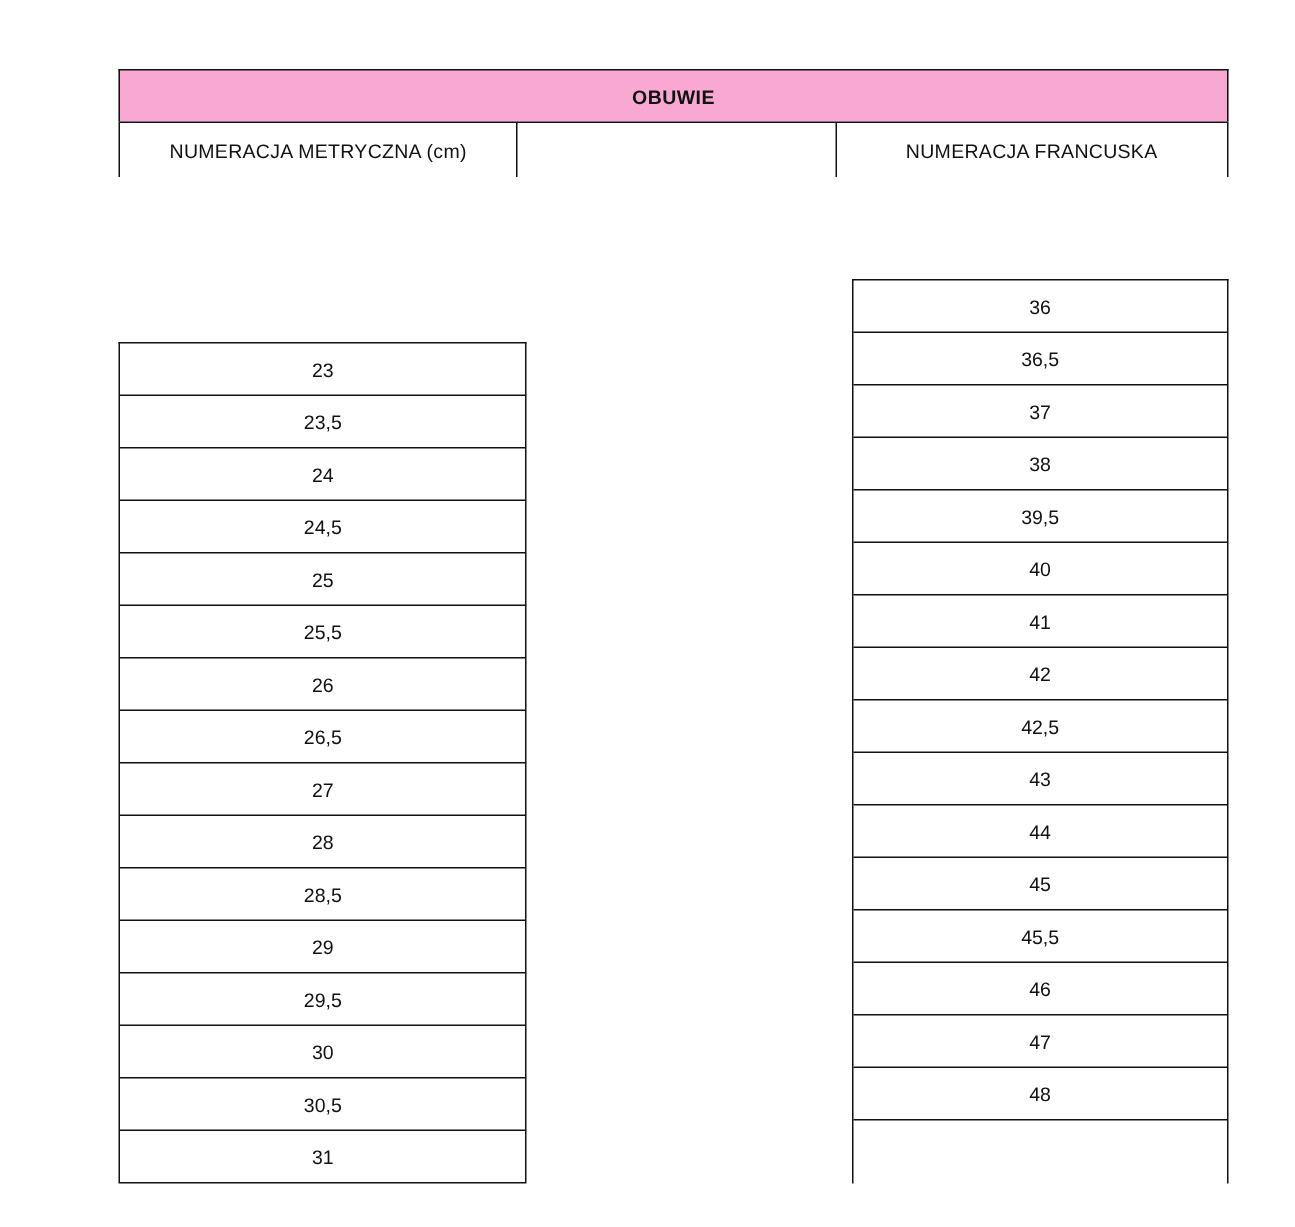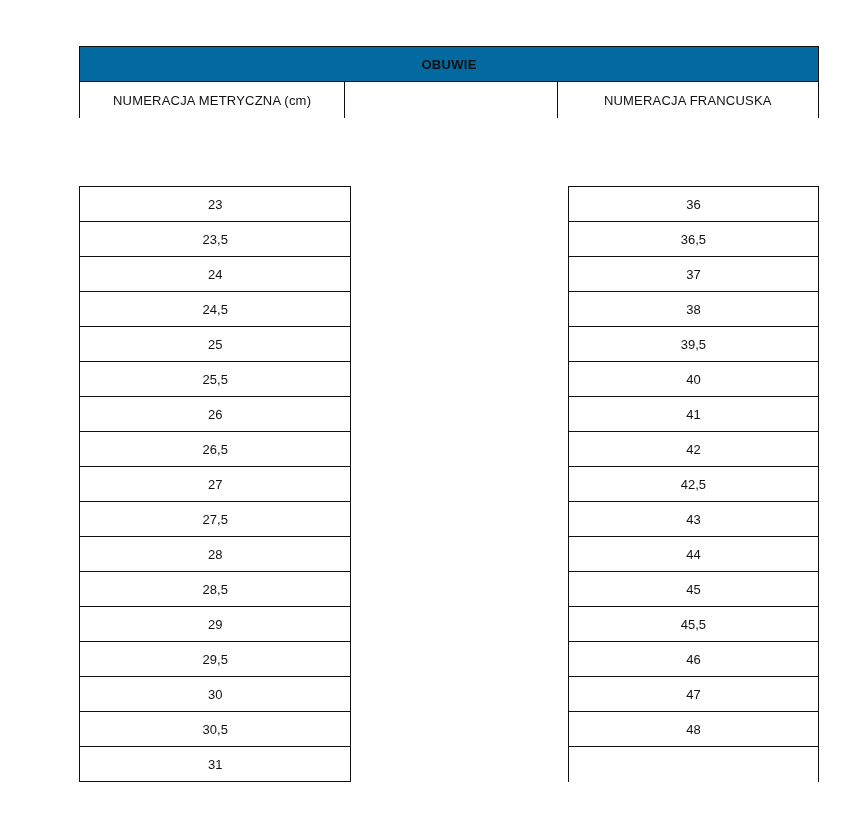--- a/index.html
+++ b/index.html
@@ -19,21 +19,21 @@
   #size-chart {
     position: absolute;
     left: 79px;
     top: 46px;
     width: 740px;
   }
 
   
   .banner {
     height: 35px;
-    background: #0369a1;
+    background: #f9a8d4;
     border: 1px solid #111111;
     border-bottom: none;
     box-sizing: border-box;
     display: flex;
     align-items: center;
     justify-content: center;
   }
   .banner-title {
     font-size: 13px;
     font-weight: bold;
@@ -82,20 +82,21 @@
   .data-grid {
     display: flex;
   }
   .data-col {
     box-sizing: border-box;
   }
   .data-col.col-metric {
     width: 282px;
     border: 1px solid #111111;
     border-bottom: none;
+    margin-top: 42px;
   }
   .data-col.col-middle {
     width: 224px;
   }
   .data-col.col-french {
     width: 260px;
     border: 1px solid #111111;
     border-bottom: none;
   }
   .data-cell {
@@ -130,21 +131,20 @@
     <div class="data-col col-metric">
         <div class="data-cell">23</div>
         <div class="data-cell">23,5</div>
         <div class="data-cell">24</div>
         <div class="data-cell">24,5</div>
         <div class="data-cell">25</div>
         <div class="data-cell">25,5</div>
         <div class="data-cell">26</div>
         <div class="data-cell">26,5</div>
         <div class="data-cell">27</div>
-        <div class="data-cell">27,5</div>
         <div class="data-cell">28</div>
         <div class="data-cell">28,5</div>
         <div class="data-cell">29</div>
         <div class="data-cell">29,5</div>
         <div class="data-cell">30</div>
         <div class="data-cell">30,5</div>
         <div class="data-cell">31</div>
       </div>
     <div class="data-col col-middle"></div>
     <div class="data-col col-french">

